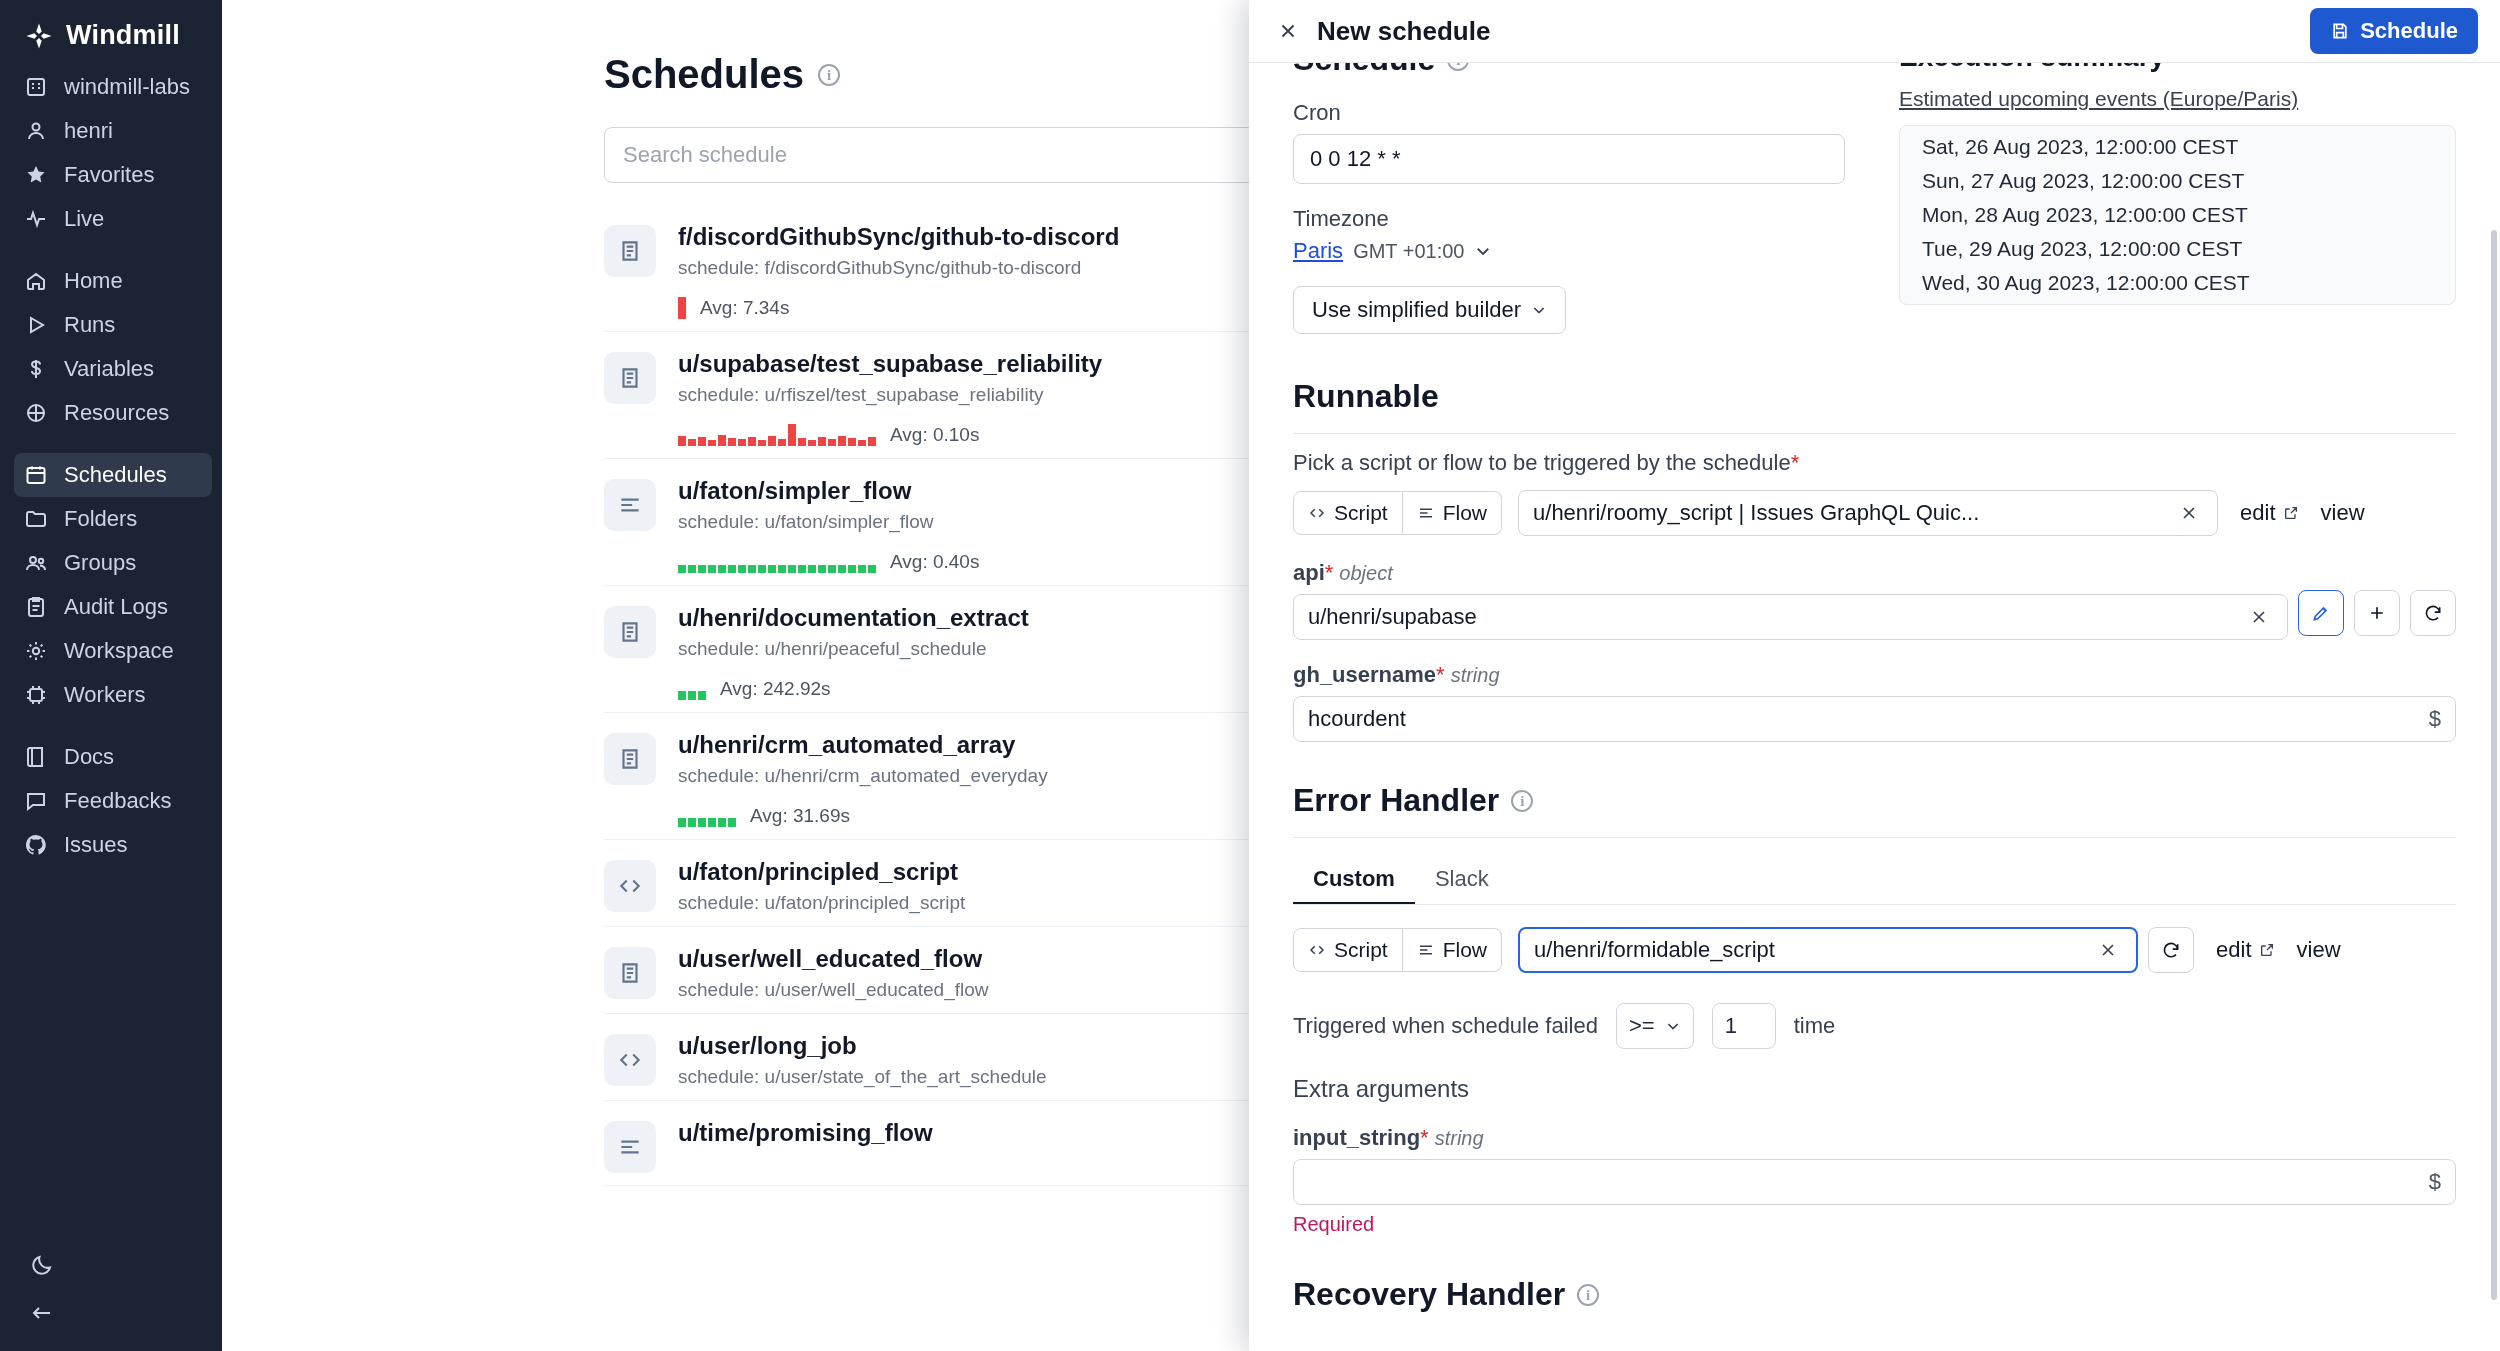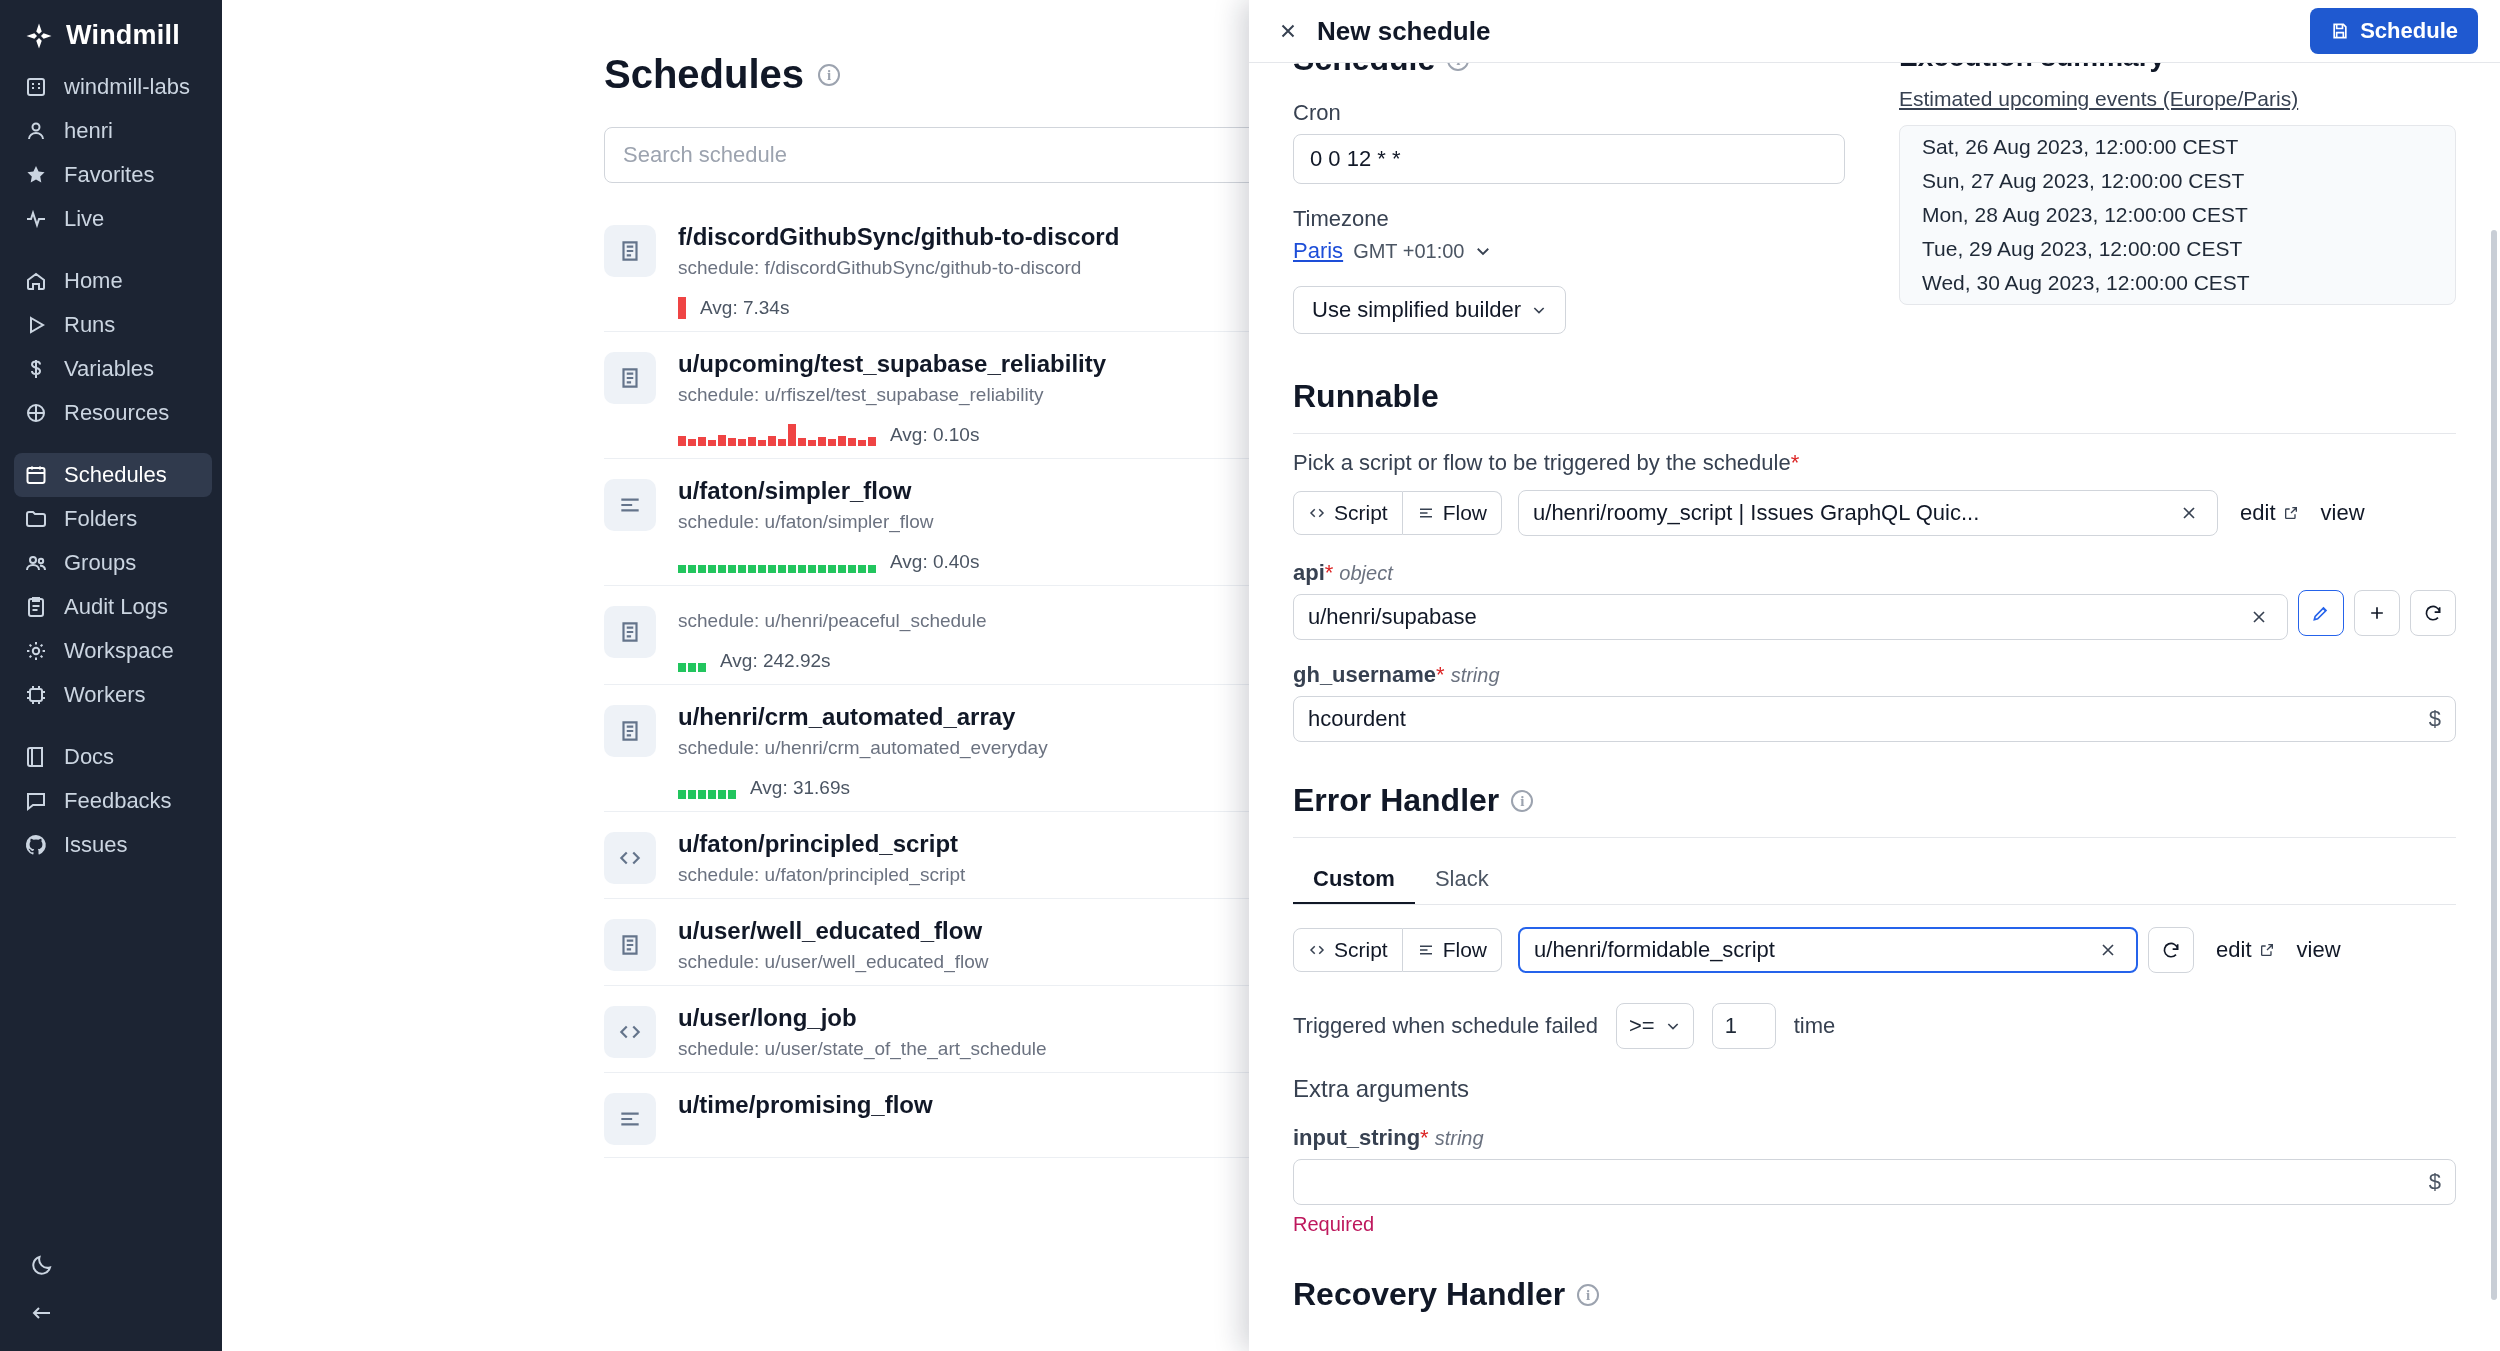--- a/index.html
+++ b/index.html
@@ -449,21 +449,21 @@
         </div>
       </div>
       <div class="sched-row">
         <div class="sched-icon">
           <svg width="26" height="26" viewBox="0 0 24 24" fill="none" stroke="#64748b" stroke-width="2">
             <path d="M6 4h12v16H6z"></path>
             <path d="M9 8h6M9 12h6M9 16h4"></path>
           </svg>
         </div>
         <div style="flex: 1 1 0%;">
-          <div class="sched-name">u/upcoming/test_supabase_reliability</div>
+          <div class="sched-name">u/supabase/test_supabase_reliability</div>
           <div class="sched-sub">schedule: u/rfiszel/test_supabase_reliability</div>
           <div class="sched-metrics">
             <div class="spark">
               <i style="height: 10px; background: rgb(239, 68, 68);"></i>
               <i style="height: 7px; background: rgb(239, 68, 68);"></i>
               <i style="height: 9px; background: rgb(239, 68, 68);"></i>
               <i style="height: 6px; background: rgb(239, 68, 68);"></i>
               <i style="height: 11px; background: rgb(239, 68, 68);"></i>
               <i style="height: 8px; background: rgb(239, 68, 68);"></i>
               <i style="height: 7px; background: rgb(239, 68, 68);"></i>
@@ -522,20 +522,21 @@
         </div>
       </div>
       <div class="sched-row">
         <div class="sched-icon">
           <svg width="26" height="26" viewBox="0 0 24 24" fill="none" stroke="#64748b" stroke-width="2">
             <path d="M6 4h12v16H6z"></path>
             <path d="M9 8h6M9 12h6M9 16h4"></path>
           </svg>
         </div>
         <div style="flex: 1 1 0%;">
+          <div class="sched-name">u/henri/documentation_extract</div>
           <div class="sched-sub">schedule: u/henri/peaceful_schedule</div>
           <div class="sched-metrics">
             <div class="spark">
               <i style="height: 9px; background: rgb(34, 197, 94);"></i>
               <i style="height: 9px; background: rgb(34, 197, 94);"></i>
               <i style="height: 9px; background: rgb(34, 197, 94);"></i>
             </div>
             <div class="avg">Avg: 242.92s</div>
           </div>
         </div>

